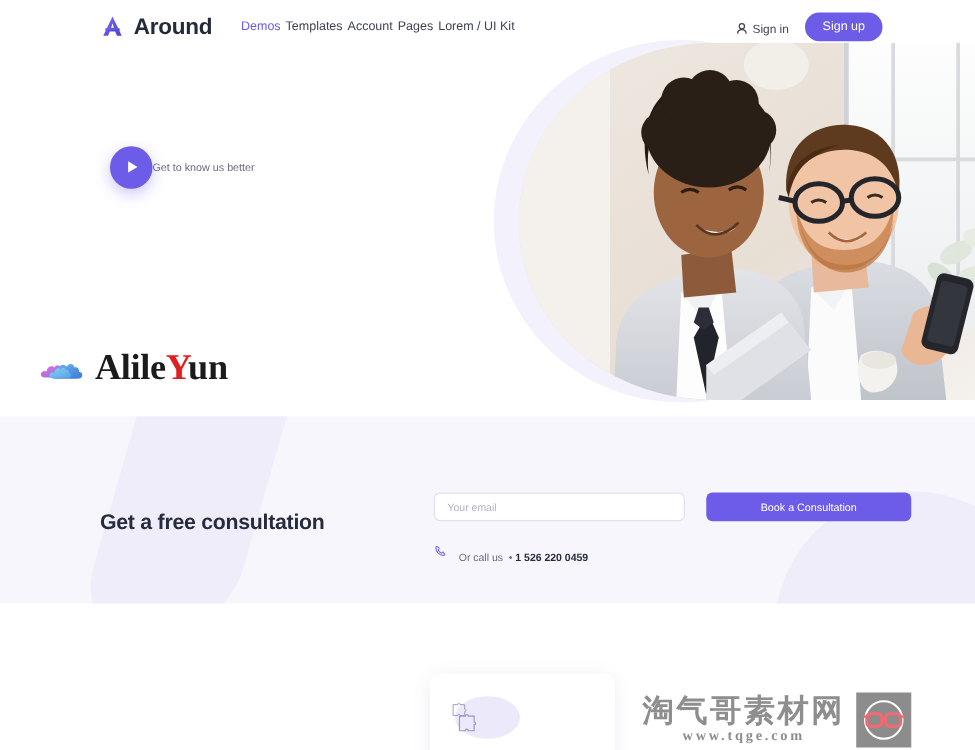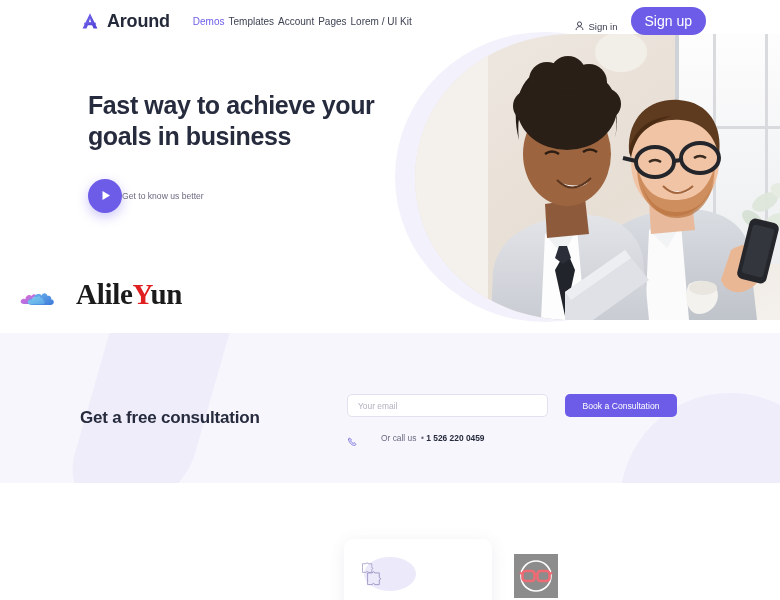--- a/index.html
+++ b/index.html
@@ -52,21 +52,21 @@
     cursor: pointer; white-space: nowrap;
   }
   .nav-link.active { color: #6c5ce7; }
   .nav-right {
     margin-left: auto; margin-right: 74px;
     display: flex; align-items: flex-end; gap: 13px;
   }
   .signin { display: flex; align-items: center; gap: 4px; cursor: pointer; }
   .signin-label { font-size: 9.5px; color: #3e4253; }
   .signup-btn {
-    background: #6c5ce7; color: #fff; font-size: 14px; font-weight: 500;
+    background: #6c5ce7; color: #fff; font-size: 10px; font-weight: 500;
     padding: 6px 14px; border-radius: 16px; border: none; cursor: pointer;
     white-space: nowrap;
   }
 
   
   .hero-text { position: absolute; left: 88px; top: 90px; width: 300px; z-index: 20; }
   .hero-title {
     font-size: 25px; line-height: 1.24; font-weight: 700;
     color: #262b3d; letter-spacing: -0.4px;
   }
@@ -82,22 +82,22 @@
     width: 34px; height: 34px; border-radius: 50%;
     background: #6c5ce7; border: none; cursor: pointer;
     display: flex; align-items: center; justify-content: center;
     box-shadow: 0 4px 12px rgba(108,92,231,.35);
   }
   .play-btn svg { margin-left: 2px; }
   .cta-label { font-size: 8.6px; color: #6a6a80; }
 
   
   .partner-logo {
-    position: absolute; left: 20px; top: 278px; z-index: 25;
-    display: flex; align-items: flex-end; gap: 20px;
+    position: absolute; left: 32px; top: 278px; z-index: 25;
+    display: flex; align-items: center; gap: 8px;
   }
   .partner-cloud { width: 36px; height: 28px; }
   .partner-name {
     font-family: "Liberation Serif", serif;
     font-size: 29px; font-weight: 700; color: #1b1b1b; letter-spacing: -0.3px;
   }
   .partner-name .accent { color: #e02020; }
 
   
   .consult {
@@ -132,29 +132,29 @@
   .email-input {
     width: 201px; height: 23px;
     border: 1px solid #e3e1f0; border-radius: 5px;
     background: #fff; padding: 0 10px;
     font-size: 8.4px; color: #3e4253;
     font-family: "Liberation Sans", sans-serif;
     outline: none;
   }
   .email-input::placeholder { color: #b2b2c2; }
   .book-btn {
-    width: 112px; height: 23px;
+    width: 164px; height: 23px;
     background: #6c5ce7; color: #fff;
     font-size: 8.6px; font-weight: 500;
     border: none; border-radius: 5px; cursor: pointer;
     font-family: "Liberation Sans", sans-serif;
   }
   .call-row {
     position: absolute; left: 347px; top: 100px;
-    display: flex; align-items: flex-start; gap: 24px;
+    display: flex; align-items: flex-end; gap: 10px;
   }
   .call-text { font-size: 8.4px; color: #6a6a80; }
   .call-text b { color: #262b3d; font-weight: 700; }
 
   
   .features {
     position: absolute; left: 0; top: 483px; width: 780px; height: 117px;
     background: #ffffff; overflow: hidden;
   }
   .feature-card {
@@ -346,21 +346,20 @@
               <path d="M1.2 10 C1.2 7.4 3 6.2 5 6.2 C7 6.2 8.8 7.4 8.8 10"></path>
             </svg>
           </span>
           <span class="signin-label">Sign in</span>
         </div>
         <button class="signup-btn">Sign up</button>
       </div>
     </nav>
 
     <div class="hero-text">
-      <h1 class="hero-title">Fast way to achieve your goals in business</h1>
       <div class="hero-cta">
         <button class="play-btn">
           <span>
             <svg width="10" height="11" viewBox="0 0 10 11">
               <path d="M1.5 1 L9 5.5 L1.5 10 Z" fill="#ffffff"></path>
             </svg>
           </span>
         </button>
         <span class="cta-label">Get to know us better</span>
       </div>
@@ -418,20 +417,24 @@
       <div class="feature-icon">
         <svg width="34" height="34" viewBox="0 0 34 34" fill="none" stroke="#9a96c4" stroke-width="1.2">
           <path d="M4 12 L4 6 L10 6 C10 3.8 13 3.8 13 6 L19 6 L19 12 C21.2 12 21.2 15 19 15 L19 20 L13 20 C13 17.8 10 17.8 10 20 L4 20 Z" transform="translate(0,-1) scale(0.62)"></path>
           <path d="M11 20 L11 14 L17 14 C17 11.8 20 11.8 20 14 L26 14 L26 20 C28.2 20 28.2 23 26 23 L26 29 L20 29 C20 26.8 17 26.8 17 29 L11 29 Z" transform="translate(-1,1) scale(0.78)"></path>
         </svg>
       </div>
     </div>
   </section>
 
   <div class="watermark">
+    <div class="wm-text">
+      <span class="wm-cn">淘气哥素材网</span>
+      <span class="wm-url">www.tqge.com</span>
+    </div>
     <div class="wm-badge">
       <svg width="36" height="36" viewBox="0 0 36 36">
         <circle cx="18" cy="18" r="15" fill="none" stroke="#ffffff" stroke-width="1.6"></circle>
         <rect x="4.5" y="13" width="12" height="10" rx="3" fill="none" stroke="#ef6b73" stroke-width="2.6"></rect>
         <rect x="19.5" y="13" width="12" height="10" rx="3" fill="none" stroke="#ef6b73" stroke-width="2.6"></rect>
         <path d="M16.5 16.5 L19.5 16.5" stroke="#ef6b73" stroke-width="2.4"></path>
         <path d="M1.6 15 L4.5 15.6" stroke="#ef6b73" stroke-width="2.2"></path>
         <path d="M34.4 15 L31.5 15.6" stroke="#ef6b73" stroke-width="2.2"></path>
       </svg>
     </div>

